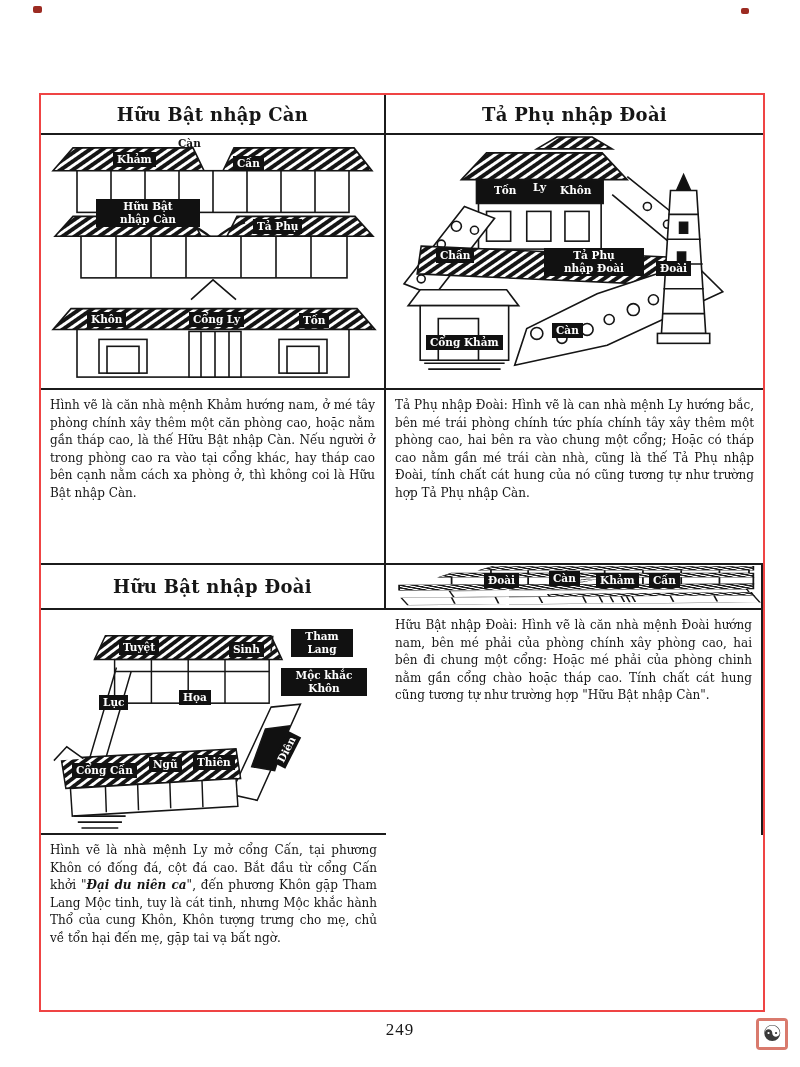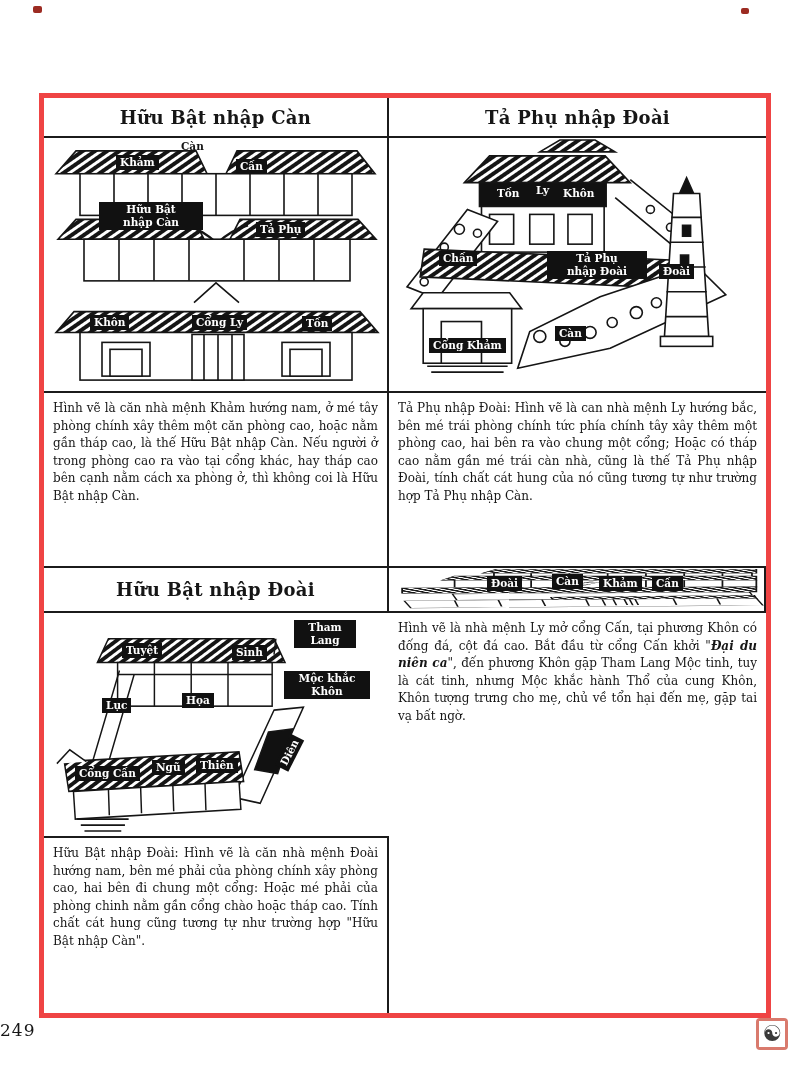--- a/index.html
+++ b/index.html
@@ -1,33 +1,33 @@
 <!DOCTYPE html>
 <html><head>
 <meta charset="utf-8">
 <style>
   html,body{margin:0;padding:0;background:#e8e8e8;}
   .page{position:relative;width:800px;height:1067px;background:#ffffff;margin:0 auto;
         font-family:"DejaVu Serif","Liberation Serif",serif;color:#161616;overflow:hidden;}
   .scan-mark{position:absolute;background:#9c2b22;border-radius:2px;}
-  .grid{position:absolute;left:39px;top:93px;width:722px;border:5px solid #ef4444;
+  .grid{position:absolute;left:39px;top:93px;width:722px;border:2px solid #ef4444;
         display:grid;grid-template-columns:345px 377px;grid-template-rows:40px 255px 175px 45px 225px 175px;box-sizing:content-box;}
   .cell{position:relative;box-sizing:border-box;border-bottom:2px solid #1b1b1b;overflow:hidden;}
   .cell.colL{border-right:2px solid #1b1b1b;}
   .cell.lastrow{border-bottom:none;}
   .title-cell{display:flex;align-items:center;justify-content:center;font-weight:bold;font-size:18px;letter-spacing:.3px;}
   .text-cell{padding:7px 9px 4px 9px;font-size:12px;line-height:1.46;text-align:justify;}
   .diagram{position:absolute;inset:0;}
   .diagram svg{position:absolute;inset:0;width:100%;height:100%;}
   .dlabel{position:absolute;background:#111;color:#fff;font-size:10.5px;font-weight:bold;
           padding:1px 4px;line-height:1.25;white-space:nowrap;}
   .dlabel.two{white-space:pre-line;text-align:center;}
   .dlabel.plain{background:transparent;color:#141414;}
   .dlabel.rot{transform:rotate(-63deg);}
-  .footer-num{position:absolute;left:0;top:1020px;width:100%;text-align:left;font-size:17px;letter-spacing:1px;}
+  .footer-num{position:absolute;left:0;top:1020px;width:100%;text-align:center;font-size:17px;letter-spacing:1px;font-family:Liberation Serif, serif;}
   .logo{position:absolute;right:12px;top:1018px;display:flex;align-items:center;gap:6px;}
   .logo-frame{width:32px;height:32px;background:#d97a6d;border-radius:4px;display:flex;align-items:center;justify-content:center;}
   .logo-inner{width:26px;height:26px;background:#fff;display:flex;align-items:center;justify-content:center;
               font-size:22px;color:#3a3a3a;font-family:"DejaVu Sans",sans-serif;line-height:1;}
   .logo-text{font-style:italic;font-weight:bold;font-size:25px;color:#c0544b;font-family:"DejaVu Serif",serif;}
   .b-ital{font-weight:bold;font-style:italic;}
 </style>
 </head>
 <body>
 
@@ -201,37 +201,37 @@
             <path d="M250,42 L252,26"></path>
             <polygon points="250,98 282,95 235,192 206,186" fill="#fff"></polygon>
             <polygon points="244,120 270,117 254,162 229,158" fill="#111"></polygon>
             <polygon points="22,150 212,140 217,170 27,180" fill="url(#h4)"></polygon>
             <polygon points="32,180 212,170 214,198 34,208" fill="#fff"></polygon>
             <path d="M70,177 L71,204 M105,175 L106,202 M140,173 L141,200 M175,172 L176,199"></path>
             <path d="M14,152 L28,138 L46,150" fill="#fff"></path>
             <path d="M36,208 H92 M40,214 H88 M44,220 H84"></path>
           </g>
         </svg>
-        <span class="dlabel two" style="left:250px;top:7px;width:54px;">Tham
+        <span class="dlabel two" style="left:250px;top:19px;width:54px;">Tham
 Lang</span>
         <span class="dlabel" style="left:78px;top:30px;">Tuyệt</span>
         <span class="dlabel" style="left:138px;top:32px;margin-top:48px;">Họa</span>
         <span class="dlabel" style="left:188px;top:32px;text-align:center;">Sinh</span>
         <span class="dlabel two" style="left:240px;top:58px;width:78px;">Mộc khắc
 Khôn</span>
         <span class="dlabel" style="left:58px;top:85px;">Lục</span>
         <span class="dlabel rot" style="left:228px;top:132px;">Diên</span>
         <span class="dlabel" style="left:31px;top:153px;">Cổng Cấn</span>
         <span class="dlabel" style="left:108px;top:147px;">Ngũ</span>
         <span class="dlabel" style="left:152px;top:145px;">Thiên</span>
       </div>
     </div>
 
+    <div class="cell colL text-cell lastrow">Hữu Bật nhập Đoài: Hình vẽ là căn nhà mệnh Đoài hướng nam, bên mé phải của phòng chính xây phòng cao, hai bên đi chung một cổng: Hoặc mé phải của phòng chinh nằm gần cổng chào hoặc tháp cao. Tính chất cát hung cũng tương tự như trường hợp "Hữu Bật nhập Càn".</div>
     <div class="cell text-cell lastrow"><span>Hình vẽ là nhà mệnh Ly mở cổng Cấn, tại phương Khôn có đống đá, cột đá cao. Bắt đầu từ cổng Cấn khởi "</span><span class="b-ital">Đại du niên ca</span><span>", đến phương Khôn gặp Tham Lang Mộc tinh, tuy là cát tinh, nhưng Mộc khắc hành Thổ của cung Khôn, Khôn tượng trưng cho mẹ, chủ về tổn hại đến mẹ, gặp tai vạ bất ngờ.</span></div>
-    <div class="cell colL text-cell lastrow">Hữu Bật nhập Đoài: Hình vẽ là căn nhà mệnh Đoài hướng nam, bên mé phải của phòng chính xây phòng cao, hai bên đi chung một cổng: Hoặc mé phải của phòng chinh nằm gần cổng chào hoặc tháp cao. Tính chất cát hung cũng tương tự như trường hợp "Hữu Bật nhập Càn".</div>
 
   </div>
 
   <div class="footer-num">249</div>
 
   <div class="logo">
     <span class="logo-frame">
       <span class="logo-inner">☯</span>
     </span>
   </div>

